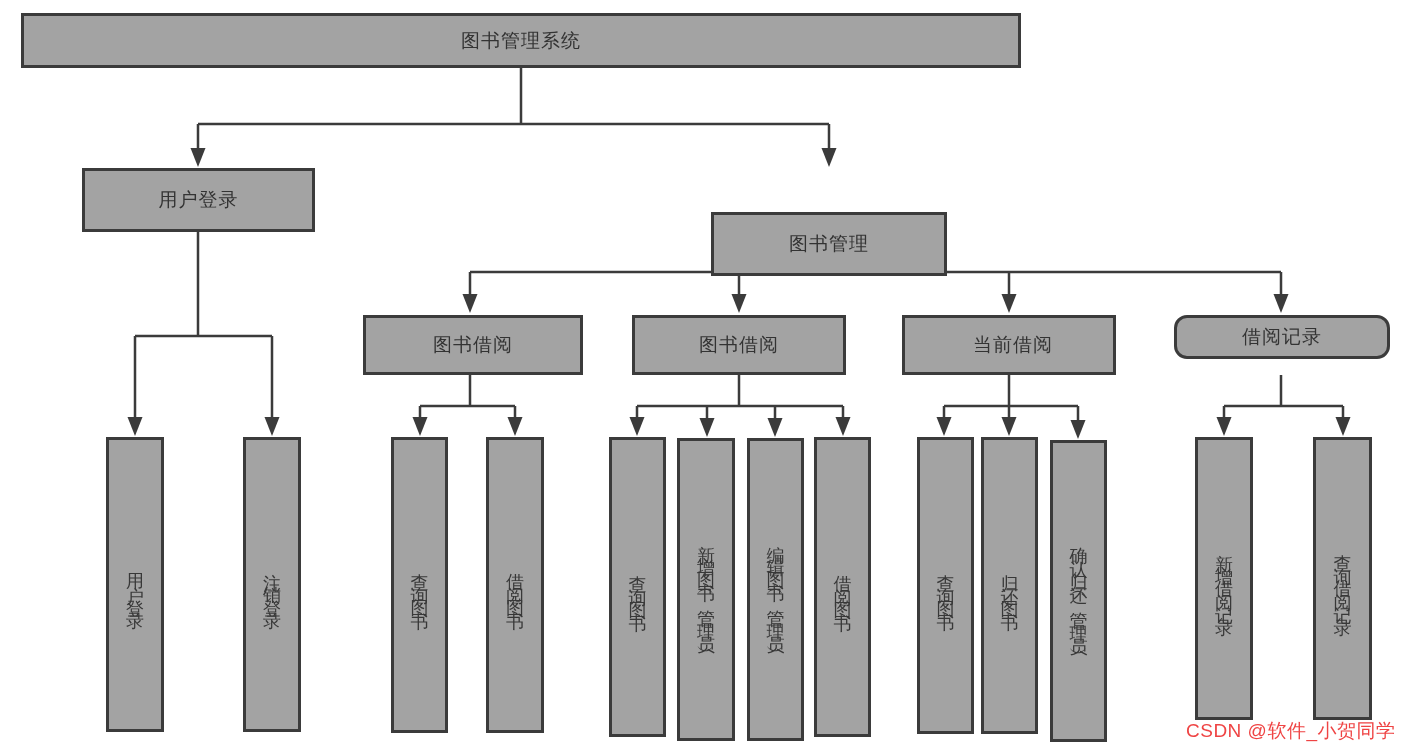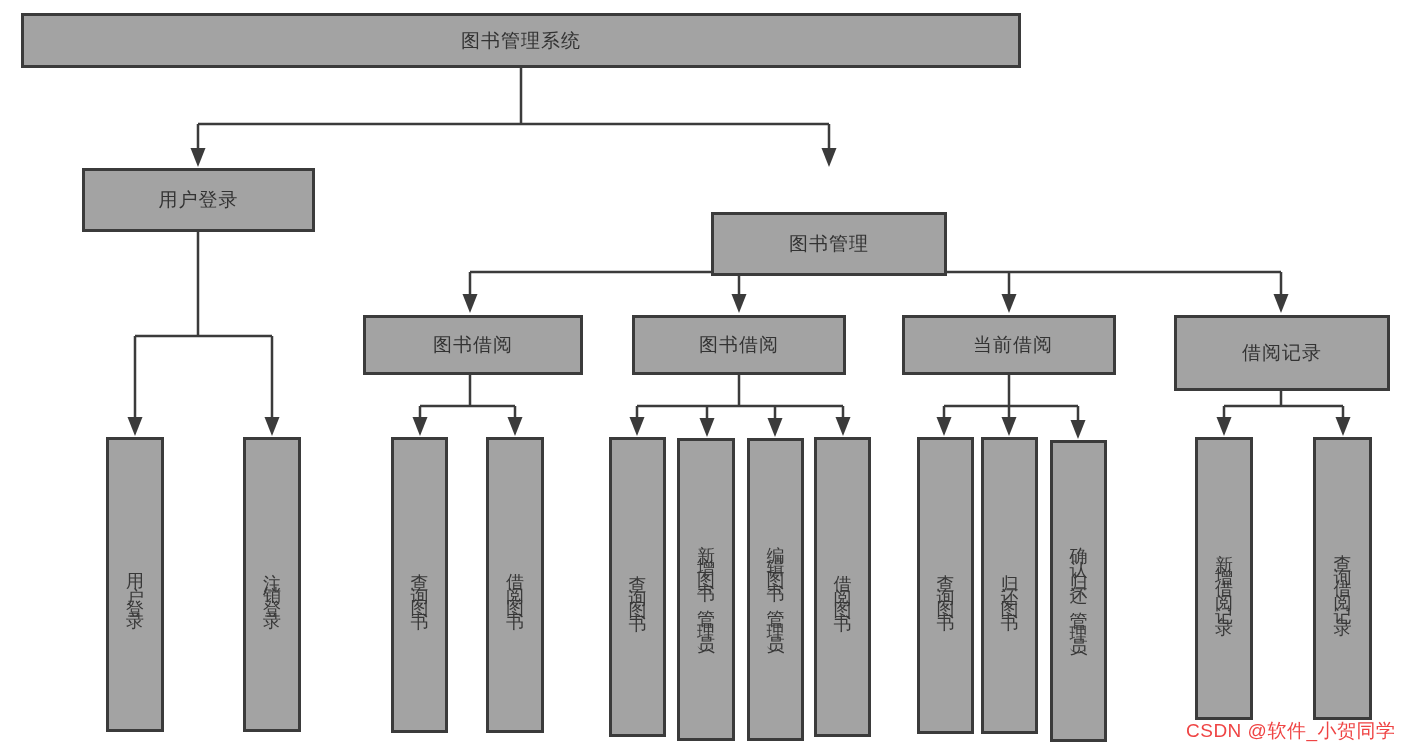--- a/index.html
+++ b/index.html
@@ -116,21 +116,21 @@
 
   <div class="hbox" style="left:363px; top:315px; width:220px; height:60px;">
     <span class="label">图书借阅</span>
   </div>
   <div class="hbox" style="left:632px; top:315px; width:214px; height:60px;">
     <span class="label">图书借阅</span>
   </div>
   <div class="hbox" style="left:902px; top:315px; width:214px; height:60px;padding-left:8px;">
     <span class="label">当前借阅</span>
   </div>
-  <div class="hbox" style="left:1174px; top:315px; width:216px; height:76px;">
+  <div class="hbox" style="left:1174px; top:315px; width:216px; height:44px;border-radius:13px;">
     <span class="label">借阅记录</span>
   </div>
 
   <div class="vbox" style="left:106px; top:437px; width:58px; height:295px;">
     <span class="label">用户登录</span>
   </div>
   <div class="vbox" style="left:243px; top:437px; width:58px; height:295px;">
     <span class="label">注销登录</span>
   </div>
 

